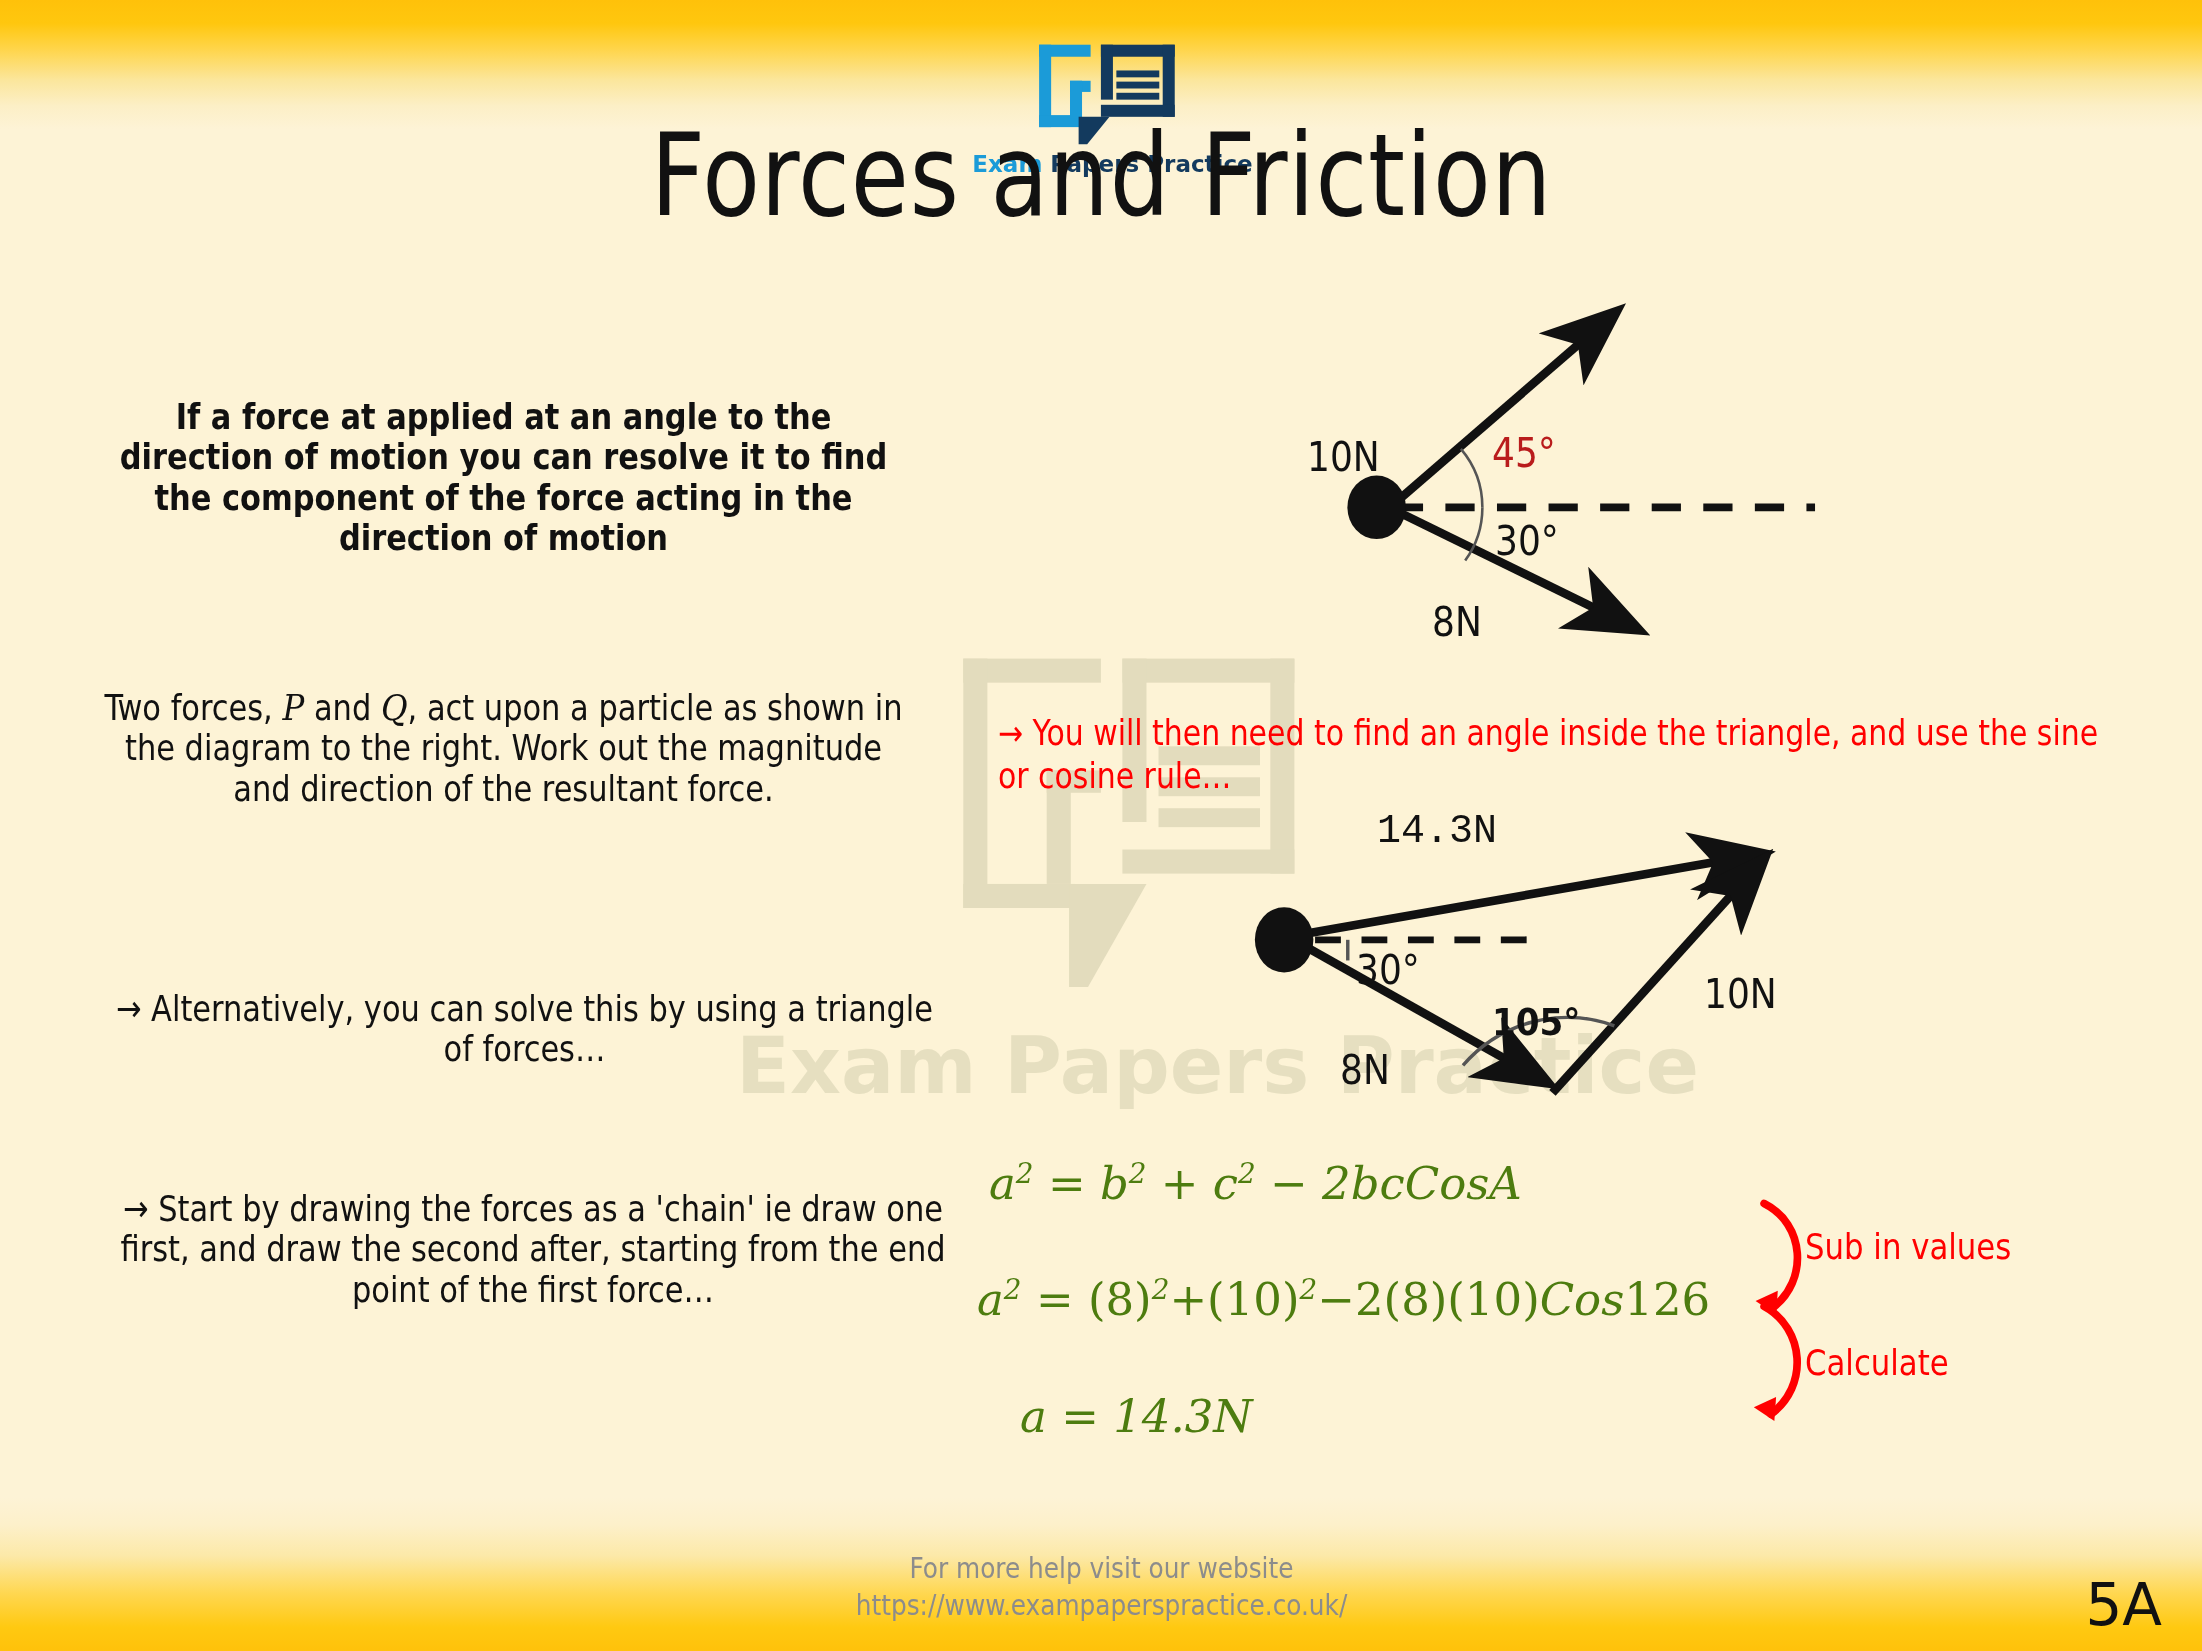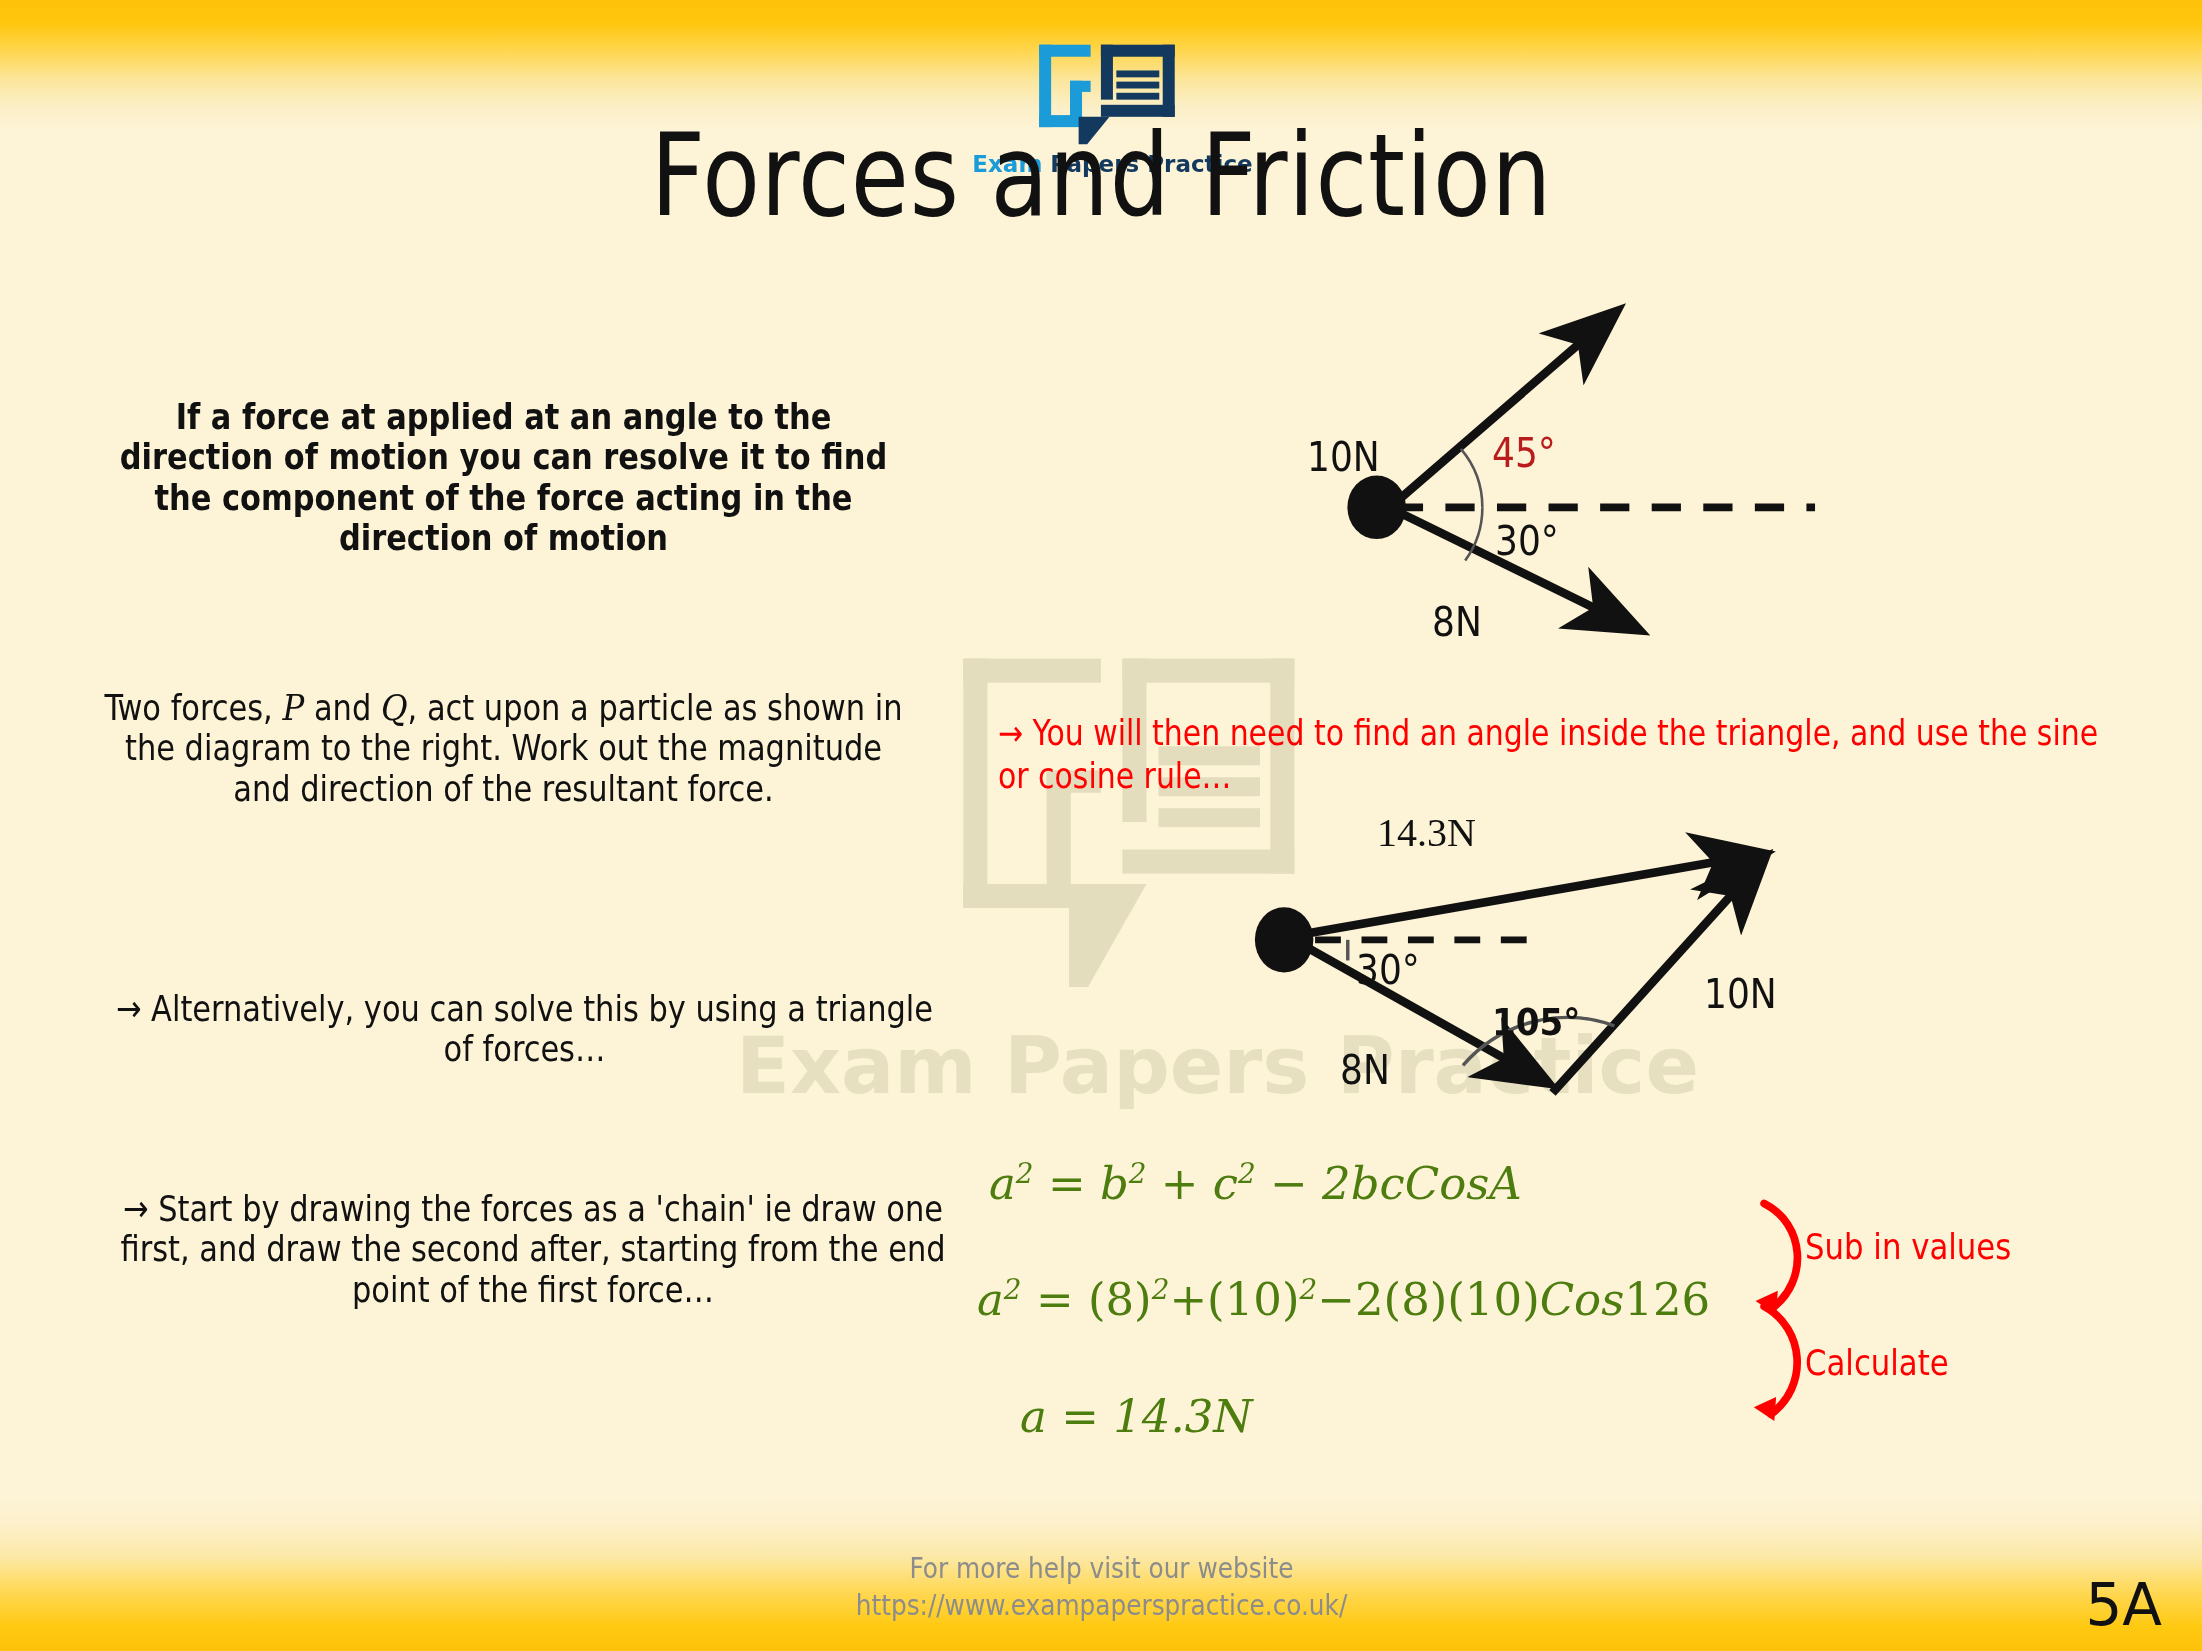--- a/index.html
+++ b/index.html
@@ -224,21 +224,21 @@
 
       <line x1="110" y1="156" x2="398" y2="318" stroke="#111" stroke-width="10" marker-end="url(#ah2)"></line>
 
       <line x1="404" y1="330" x2="650" y2="58" stroke="#111" stroke-width="10" marker-end="url(#ah2)"></line>
 
       <path d="M 166 152 L 166 176" fill="none" stroke="#555" stroke-width="4"></path>
       <path d="M 300 298 A 160 160 0 0 1 476 252" fill="none" stroke="#555" stroke-width="4"></path>
 
       <ellipse cx="92" cy="152" rx="34" ry="38" fill="#111"></ellipse>
     </svg>
-    <div style="position:absolute;left:172px;top:0px;font-family:Liberation Serif, serif;font-size:40px;color:#111;">14.3N</div>
+    <div style="position:absolute;left:172px;top:0px;font-family:Liberation Mono, monospace;font-size:40px;color:#111;">14.3N</div>
     <div style="position:absolute;left:151px;top:138px;font-family:'DejaVu Sans Condensed','DejaVu Sans',sans-serif;font-size:40px;color:#111;">30°</div>
     <div style="position:absolute;left:287px;top:191px;font-family:'DejaVu Sans Condensed','DejaVu Sans',sans-serif;font-size:38px;color:#111;font-weight:bold;">105°</div>
     <div style="position:absolute;left:135px;top:238px;font-family:'DejaVu Sans Condensed','DejaVu Sans',sans-serif;font-size:40px;color:#111;">8N</div>
     <div style="position:absolute;left:499px;top:162px;font-family:'DejaVu Sans Condensed','DejaVu Sans',sans-serif;font-size:40px;color:#111;">10N</div>
   </div>
 
   <div class="eq" id="eq1">
     <span>a</span><sup>2</sup><span> = b</span><sup>2</sup><span> + c</span><sup>2</sup><span> − 2bcCosA</span>
   </div>
 

